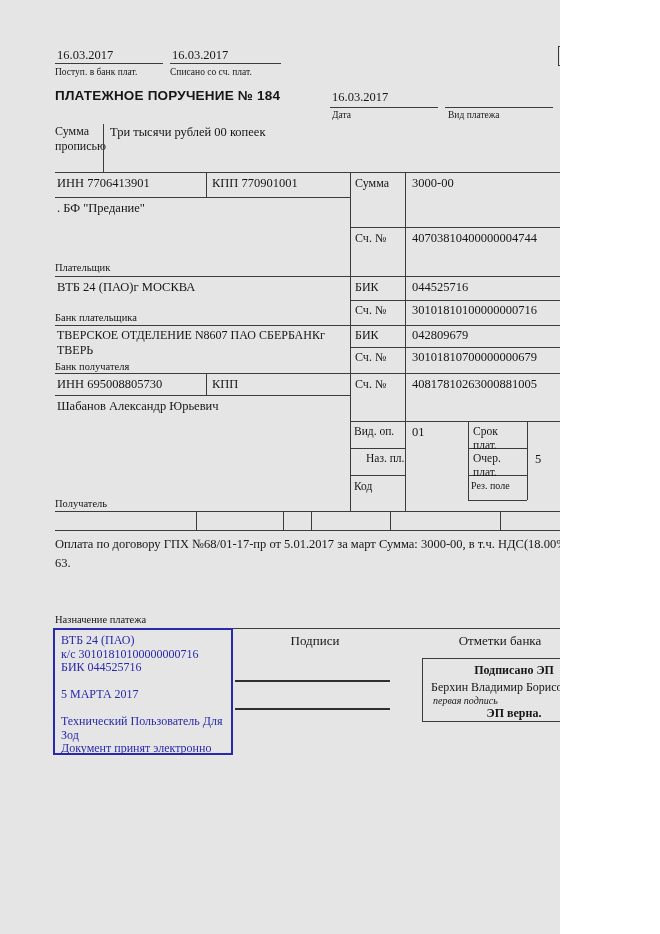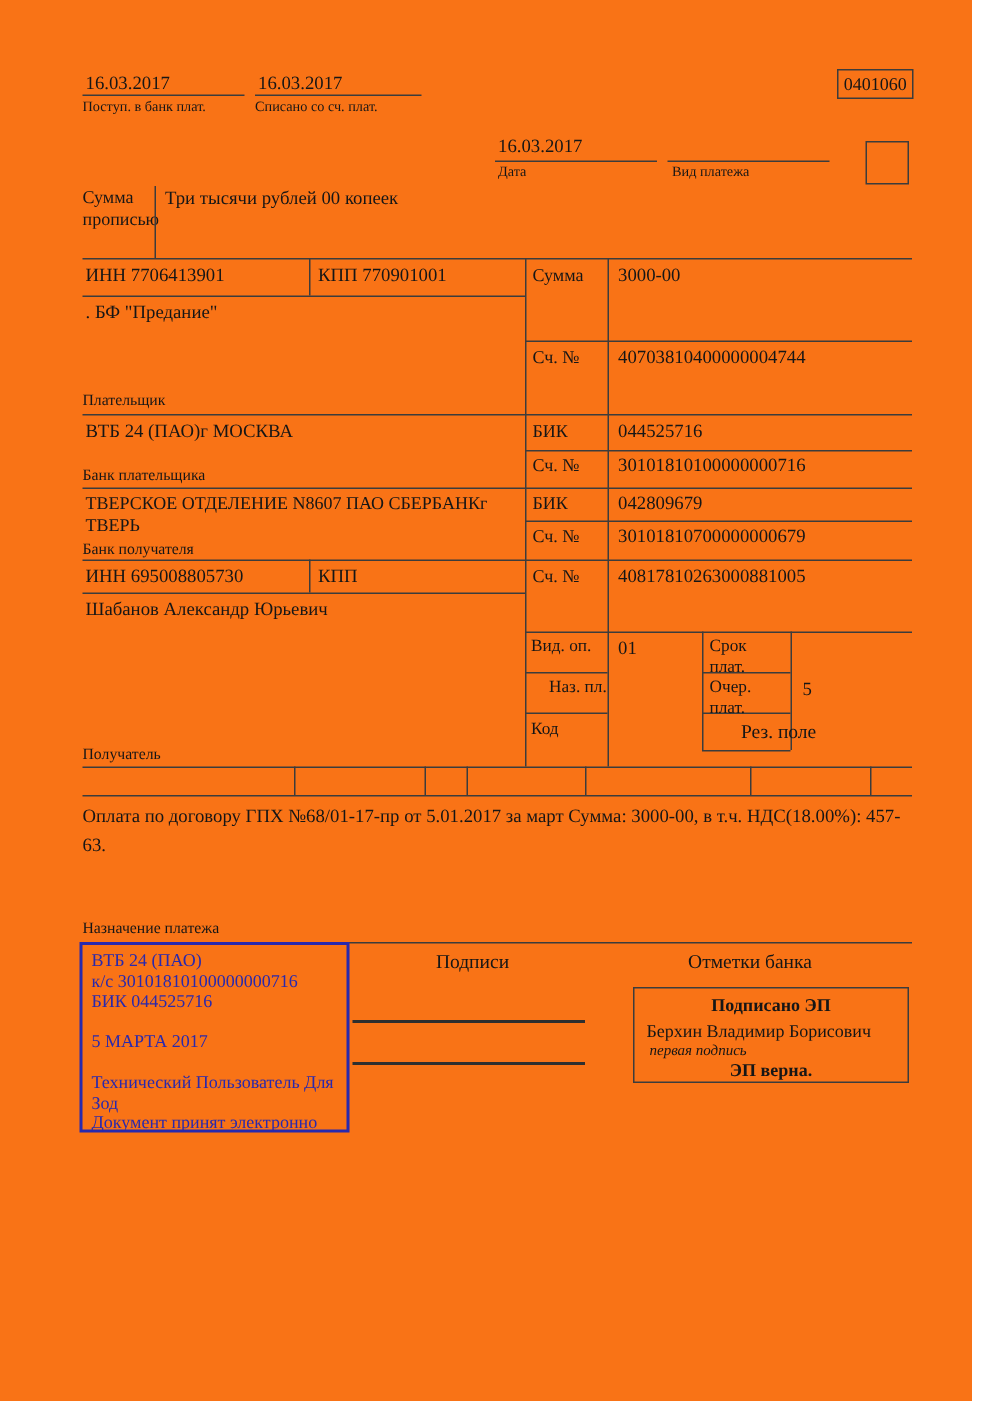--- a/index.html
+++ b/index.html
@@ -1,16 +1,16 @@
 <!DOCTYPE html>
 <html><head>
 <meta charset="utf-8">
 <style>
   html,body{margin:0;padding:0;background:#ffffff;}
-  .page{position:relative;width:648px;height:934px;background:#f97316;
+  .page{position:relative;width:560px;height:934px;background:#e5e5e5;
         font-family:"Liberation Serif", serif;color:#161616;overflow:hidden;}
   .hline{position:absolute;height:1px;background:#3c3c3c;}
   .vline{position:absolute;width:1px;background:#3c3c3c;}
   .t{position:absolute;white-space:nowrap;font-size:12.5px;}
   .wrap{white-space:normal;line-height:14.5px;}
   .cell-label{font-size:12px;}
   .sec{font-size:10.5px;}
   .tiny{font-size:9.5px;}
   .title{font-family:"Liberation Sans", sans-serif;font-weight:bold;font-size:13.5px;letter-spacing:.2px;}
   .box{position:absolute;border:1px solid #3c3c3c;box-sizing:border-box;}
@@ -29,20 +29,21 @@
   <div class="t" style="left:57px;top:48px;">16.03.2017</div>
   <div class="hline" style="left:55px;top:63px;width:108px;"></div>
   <div class="t tiny" style="left:55px;top:67px;">Поступ. в банк плат.</div>
 
   <div class="t" style="left:172px;top:48px;">16.03.2017</div>
   <div class="hline" style="left:170px;top:63px;width:111px;"></div>
   <div class="t tiny" style="left:170px;top:67px;">Списано со сч. плат.</div>
 
   <div class="box ctr" style="left:558px;top:46px;width:51px;height:20px;line-height:18px;font-size:12px;">0401060</div>
 
+  <div class="t title" style="left:55px;top:88px;">ПЛАТЕЖНОЕ ПОРУЧЕНИЕ № 184</div>
   <div class="t" style="left:332px;top:90px;">16.03.2017</div>
   <div class="hline" style="left:330px;top:107px;width:108px;"></div>
   <div class="t tiny" style="left:332px;top:110px;">Дата</div>
   <div class="hline" style="left:445px;top:107px;width:108px;"></div>
   <div class="t tiny" style="left:448px;top:110px;">Вид платежа</div>
   <div class="box" style="left:577px;top:94px;width:29px;height:29px;"></div>
 
   <div class="t wrap" style="left:55px;top:124px;width:50px;font-size:12px;">Сумма прописью</div>
   <div class="vline" style="left:103px;top:124px;height:48px;"></div>
   <div class="t" style="left:110px;top:125px;">Три тысячи рублей 00 копеек</div>
@@ -109,21 +110,21 @@
   <div class="t" style="left:57px;top:399px;">Шабанов Александр Юрьевич</div>
   <div class="t sec" style="left:55px;top:498px;">Получатель</div>
 
   <div class="t" style="left:354px;top:425px;font-size:11.5px;">Вид. оп.</div>
   <div class="t" style="left:412px;top:425px;">01</div>
   <div class="t wrap" style="left:473px;top:425px;width:42px;font-size:11.5px;line-height:13.5px;">Срок плат.</div>
   <div class="t" style="left:366px;top:452px;font-size:11.5px;">Наз. пл.</div>
   <div class="t wrap" style="left:473px;top:452px;width:42px;font-size:11.5px;line-height:13.5px;">Очер. плат.</div>
   <div class="t" style="left:535px;top:452px;">5</div>
   <div class="t" style="left:354px;top:480px;font-size:11.5px;">Код</div>
-  <div class="t" style="left:494px;top:480px;font-size:13px;">Рез. поле</div>
+  <div class="t" style="left:471px;top:480px;font-size:10px;">Рез. поле</div>
 
   <div class="t wrap" style="left:55px;top:535px;width:552px;line-height:18.5px;">Оплата по договору ГПХ №68/01-17-пр от 5.01.2017 за март Сумма: 3000-00, в т.ч. НДС(18.00%): 457-63.</div>
   <div class="t sec" style="left:55px;top:614px;">Назначение платежа</div>
   <div class="hline" style="left:55px;top:628px;width:553px;"></div>
 
   <div class="stamp-box" style="left: 53px; top: 628px; width: 180px; height: 127px; border-color: rgb(41, 41, 174);">
     <div class="stamp-line" style="color: rgb(41, 41, 174);">ВТБ 24 (ПАО)</div>
     <div class="stamp-line" style="color: rgb(41, 41, 174);">к/с 30101810100000000716</div>
     <div class="stamp-line" style="color: rgb(41, 41, 174);">БИК 044525716</div>
     <div class="stamp-line" style="color: rgb(41, 41, 174);"></div>

